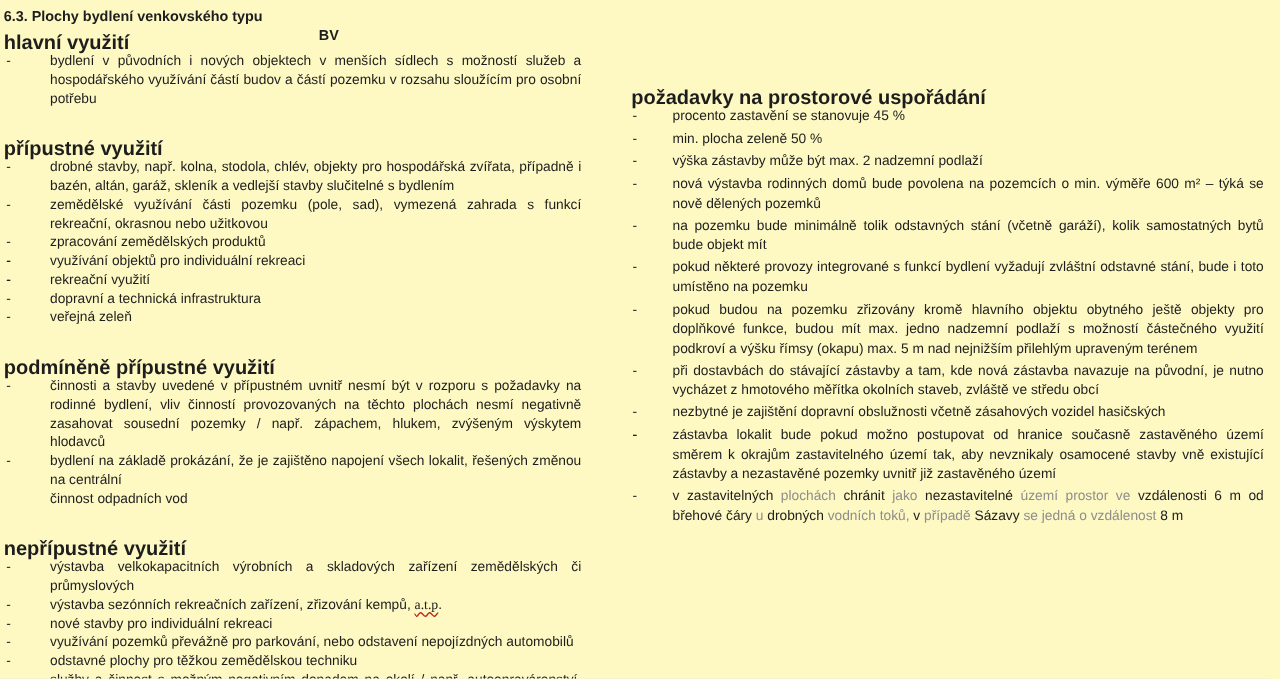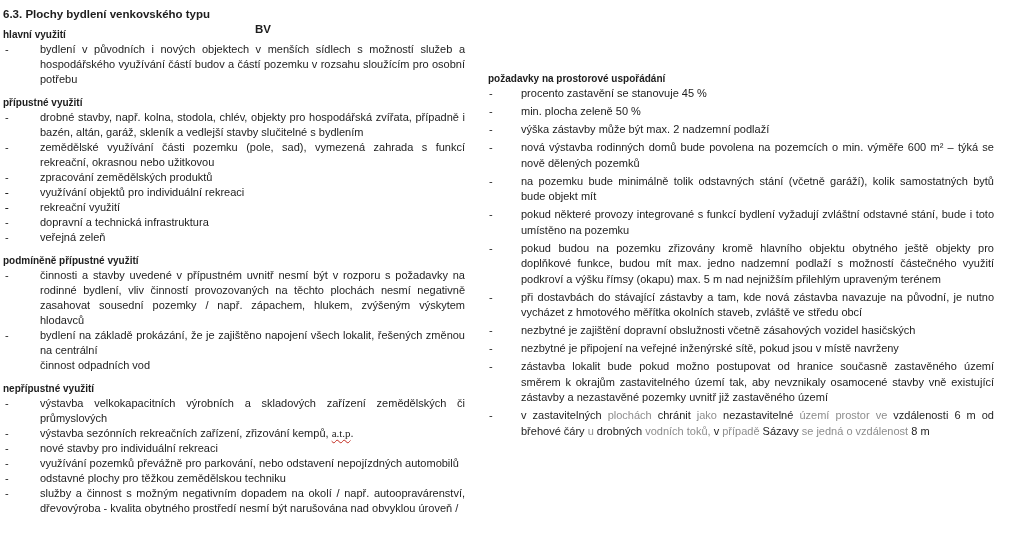--- a/index.html
+++ b/index.html
@@ -1,45 +1,45 @@
 <!DOCTYPE html>
 <html><head>
 <meta charset="utf-8">
 <style>
   html, body { margin: 0; padding: 0; background: #e9e9e9; }
   .page {
     position: relative;
     width: 1024px;
     height: 543px;
-    background: #ffffff;
+    background: #fef9c3;
     font-family: "Liberation Sans", sans-serif;
     color: #1d1d1d;
     overflow: hidden;
   }
   .col { position: absolute; }
   .col-left  { left: 3px;  top: 7px;  width: 462px; }
-  .col-right { left: 488px; top: 71px; width: 506px; }
+  .col-right { left: 505px; top: 71px; width: 506px; }
 
   .title-row {
     position: relative;
     font-weight: bold;
     font-size: 11.5px;
     line-height: 15px;
     height: 15px;
     white-space: nowrap;
   }
   .title-row .code { position: absolute; left: 252px; top: 0; margin-top: 15px; }
 
-  .section { margin-top: 8px; }
+  .section { margin-top: 25px; }
   .col-left .section.first { margin-top: 5px; }
   .col-right .section { margin-top: 0; }
 
   .heading {
     font-weight: bold;
-    font-size: 10px;
+    font-size: 16px;
     line-height: 15px;
   }
 
   .item {
     position: relative;
     padding-left: 37px;
     text-align: justify;
     font-size: 11px;
     line-height: 15px;
   }
@@ -106,19 +106,19 @@
         <div class="heading">požadavky na prostorové uspořádání</div>
         <div class="item"><span class="dash">-</span><span class="itext"><span>procento zastavění se stanovuje 45 %</span></span></div>
         <div class="item"><span class="dash">-</span><span class="itext"><span>min. plocha zeleně  50 %</span></span></div>
         <div class="item"><span class="dash">-</span><span class="itext"><span>výška zástavby může být max. 2 nadzemní podlaží</span></span></div>
         <div class="item"><span class="dash">-</span><span class="itext"><span>nová výstavba rodinných domů bude povolena na pozemcích o min. výměře 600 m² – týká se nově dělených pozemků</span></span></div>
         <div class="item"><span class="dash">-</span><span class="itext"><span>na pozemku bude minimálně tolik odstavných stání (včetně garáží), kolik samostatných bytů bude objekt mít</span></span></div>
         <div class="item"><span class="dash">-</span><span class="itext"><span>pokud některé provozy integrované s funkcí bydlení vyžadují zvláštní odstavné stání, bude i toto umístěno na pozemku</span></span></div>
         <div class="item"><span class="dash">-</span><span class="itext"><span>pokud budou na pozemku zřizovány kromě hlavního objektu obytného ještě objekty pro doplňkové funkce, budou mít max. jedno nadzemní podlaží s možností částečného využití podkroví a výšku římsy (okapu) max. 5 m nad nejnižším přilehlým upraveným terénem</span></span></div>
         <div class="item"><span class="dash">-</span><span class="itext"><span>při dostavbách do stávající zástavby a tam, kde nová zástavba navazuje na původní, je nutno vycházet z hmotového měřítka okolních staveb, zvláště ve středu obcí</span></span></div>
         <div class="item"><span class="dash">-</span><span class="itext"><span>nezbytné je zajištění dopravní obslužnosti včetně zásahových vozidel hasičských</span></span></div>
-        <div class="item"><span class="dash">-</span><span class="itext"><span>nezbytné je připojení na veřejné inženýrské sítě, pokud jsou v místě navrženy</span></span></div>
+        <div class="item"><span class="dash">-</span></div>
         <div class="item"><span class="dash">-</span><span class="itext"><span>zástavba lokalit bude pokud možno postupovat od hranice současně zastavěného území směrem k okrajům zastavitelného území tak, aby nevznikaly osamocené stavby vně existující zástavby a nezastavěné pozemky uvnitř již zastavěného území</span></span></div>
         <div class="item"><span class="dash">-</span><span class="itext"><span>v zastavitelných </span><span class="muted">plochách </span><span>chránit </span><span class="muted">jako </span><span>nezastavitelné </span><span class="muted">území prostor ve </span><span>vzdálenosti 6 m od břehové čáry </span><span class="muted">u </span><span>drobných </span><span class="muted">vodních toků, </span><span>v </span><span class="muted">případě </span><span>Sázavy </span><span class="muted">se jedná o </span><span class="muted">vzdálenost </span><span>8 m</span></span></div>
       </div>
     </div>
 
 </div>
 
 </body></html>

